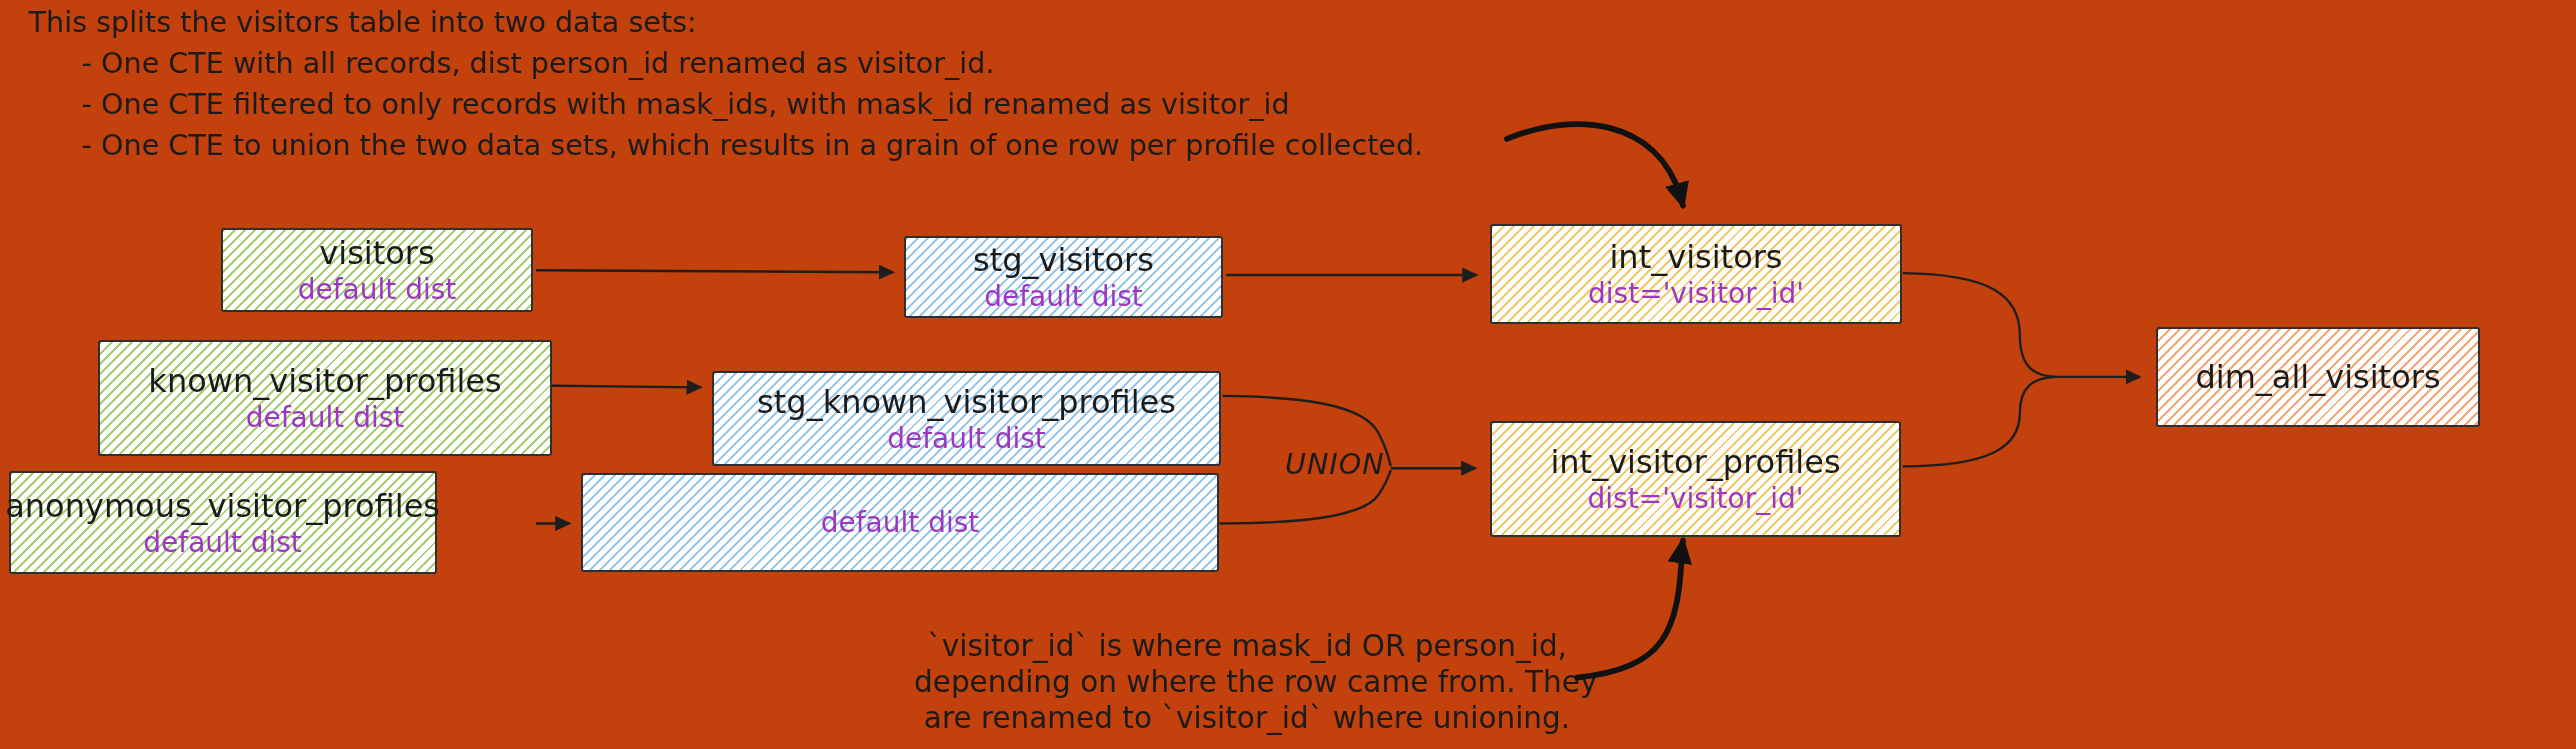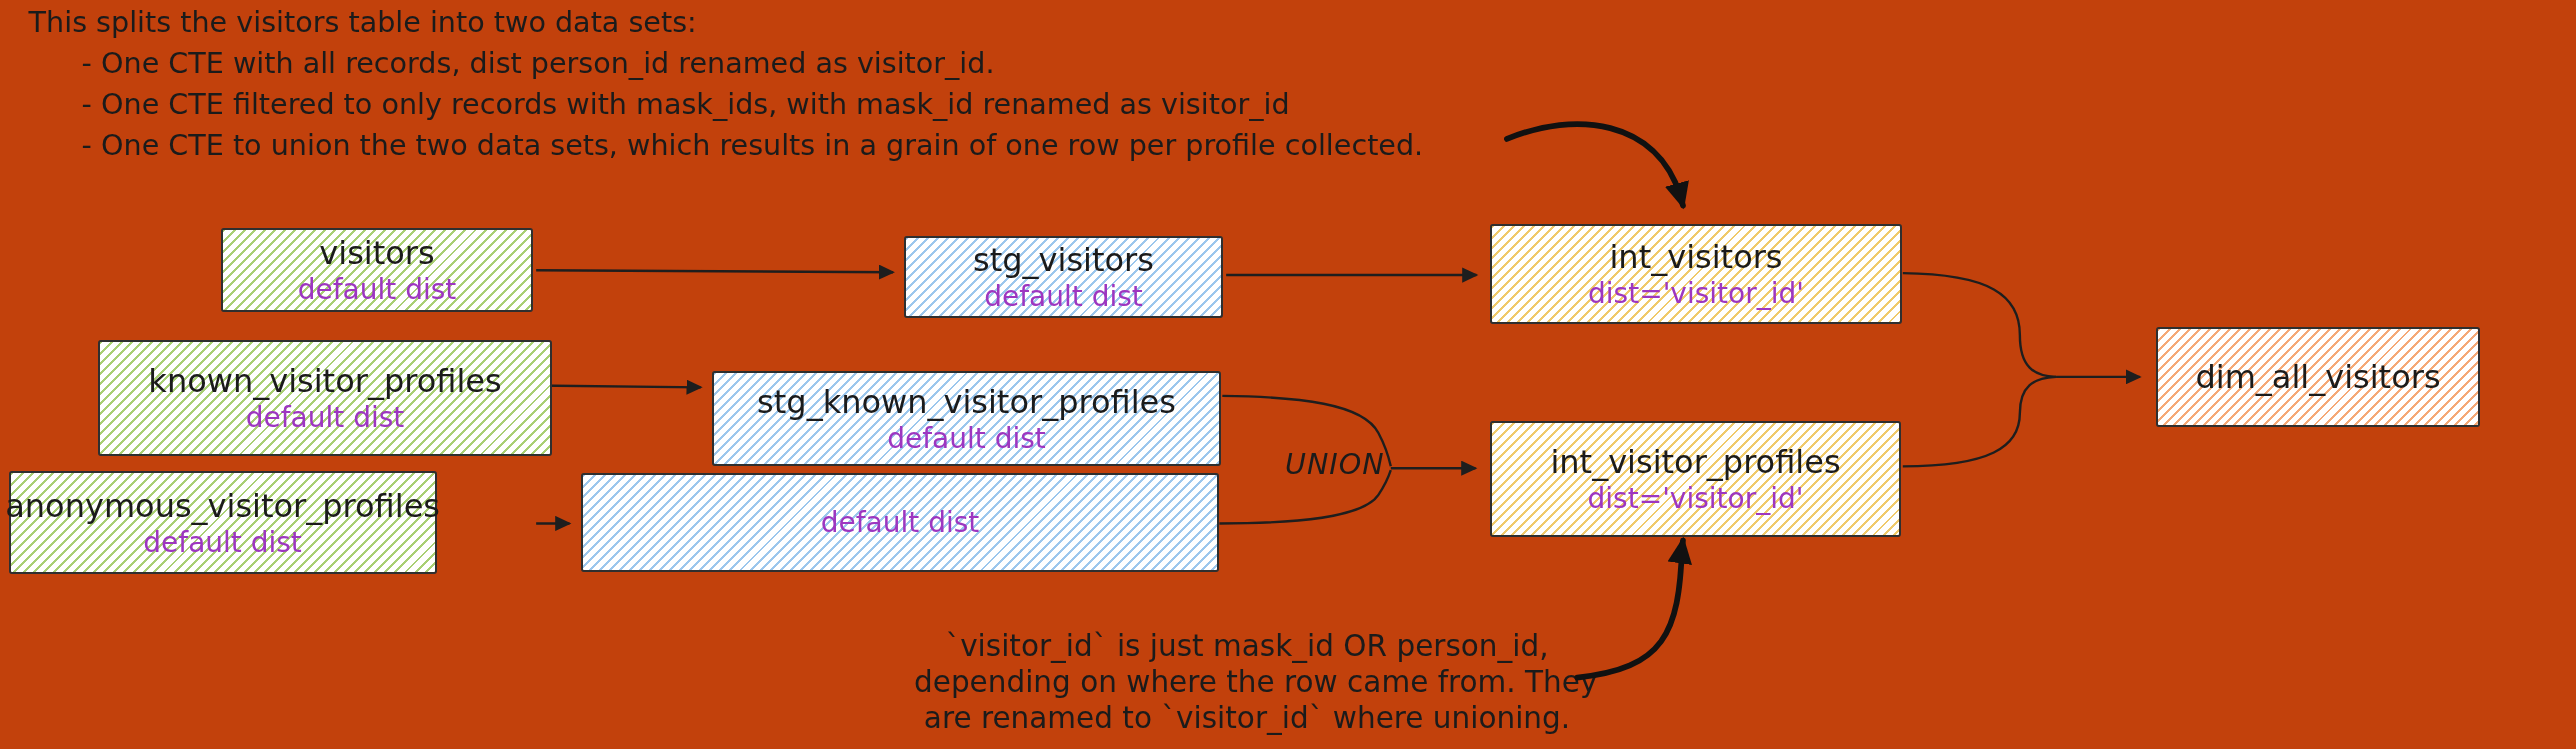--- a/index.html
+++ b/index.html
@@ -42,21 +42,21 @@
 <div id="canvas">
 
   <div class="note" id="top-note">
     <div class="note-line">This splits the visitors table into two data sets:</div>
     <div class="note-line indent">- One CTE with all records, dist person_id renamed as visitor_id.</div>
     <div class="note-line indent">- One CTE filtered to only records with mask_ids, with mask_id renamed as visitor_id</div>
     <div class="note-line indent">- One CTE to union the two data sets, which results in a grain of one row per profile collected.</div>
   </div>
 
   <div class="note" id="bottom-note">
-    <div class="note-line">`visitor_id` is just mask_id OR person_id,</div>
+    <div class="note-line">`visitor_id` is where mask_id OR person_id,</div>
     <div class="note-line">depending on where the row came from. They</div>
     <div class="note-line">are renamed to `visitor_id` where unioning.</div>
   </div>
 
   <div id="union-label">UNION</div>
 
   <svg id="connector-layer" viewBox="0 0 2706 787" xmlns="http://www.w3.org/2000/svg">
     <defs>
       <marker id="ah" markerUnits="userSpaceOnUse" markerWidth="18" markerHeight="16" refX="15" refY="8" orient="auto">
         <path d="M0,0 L17,8 L0,16 Z" fill="#1e1e1e"></path>

